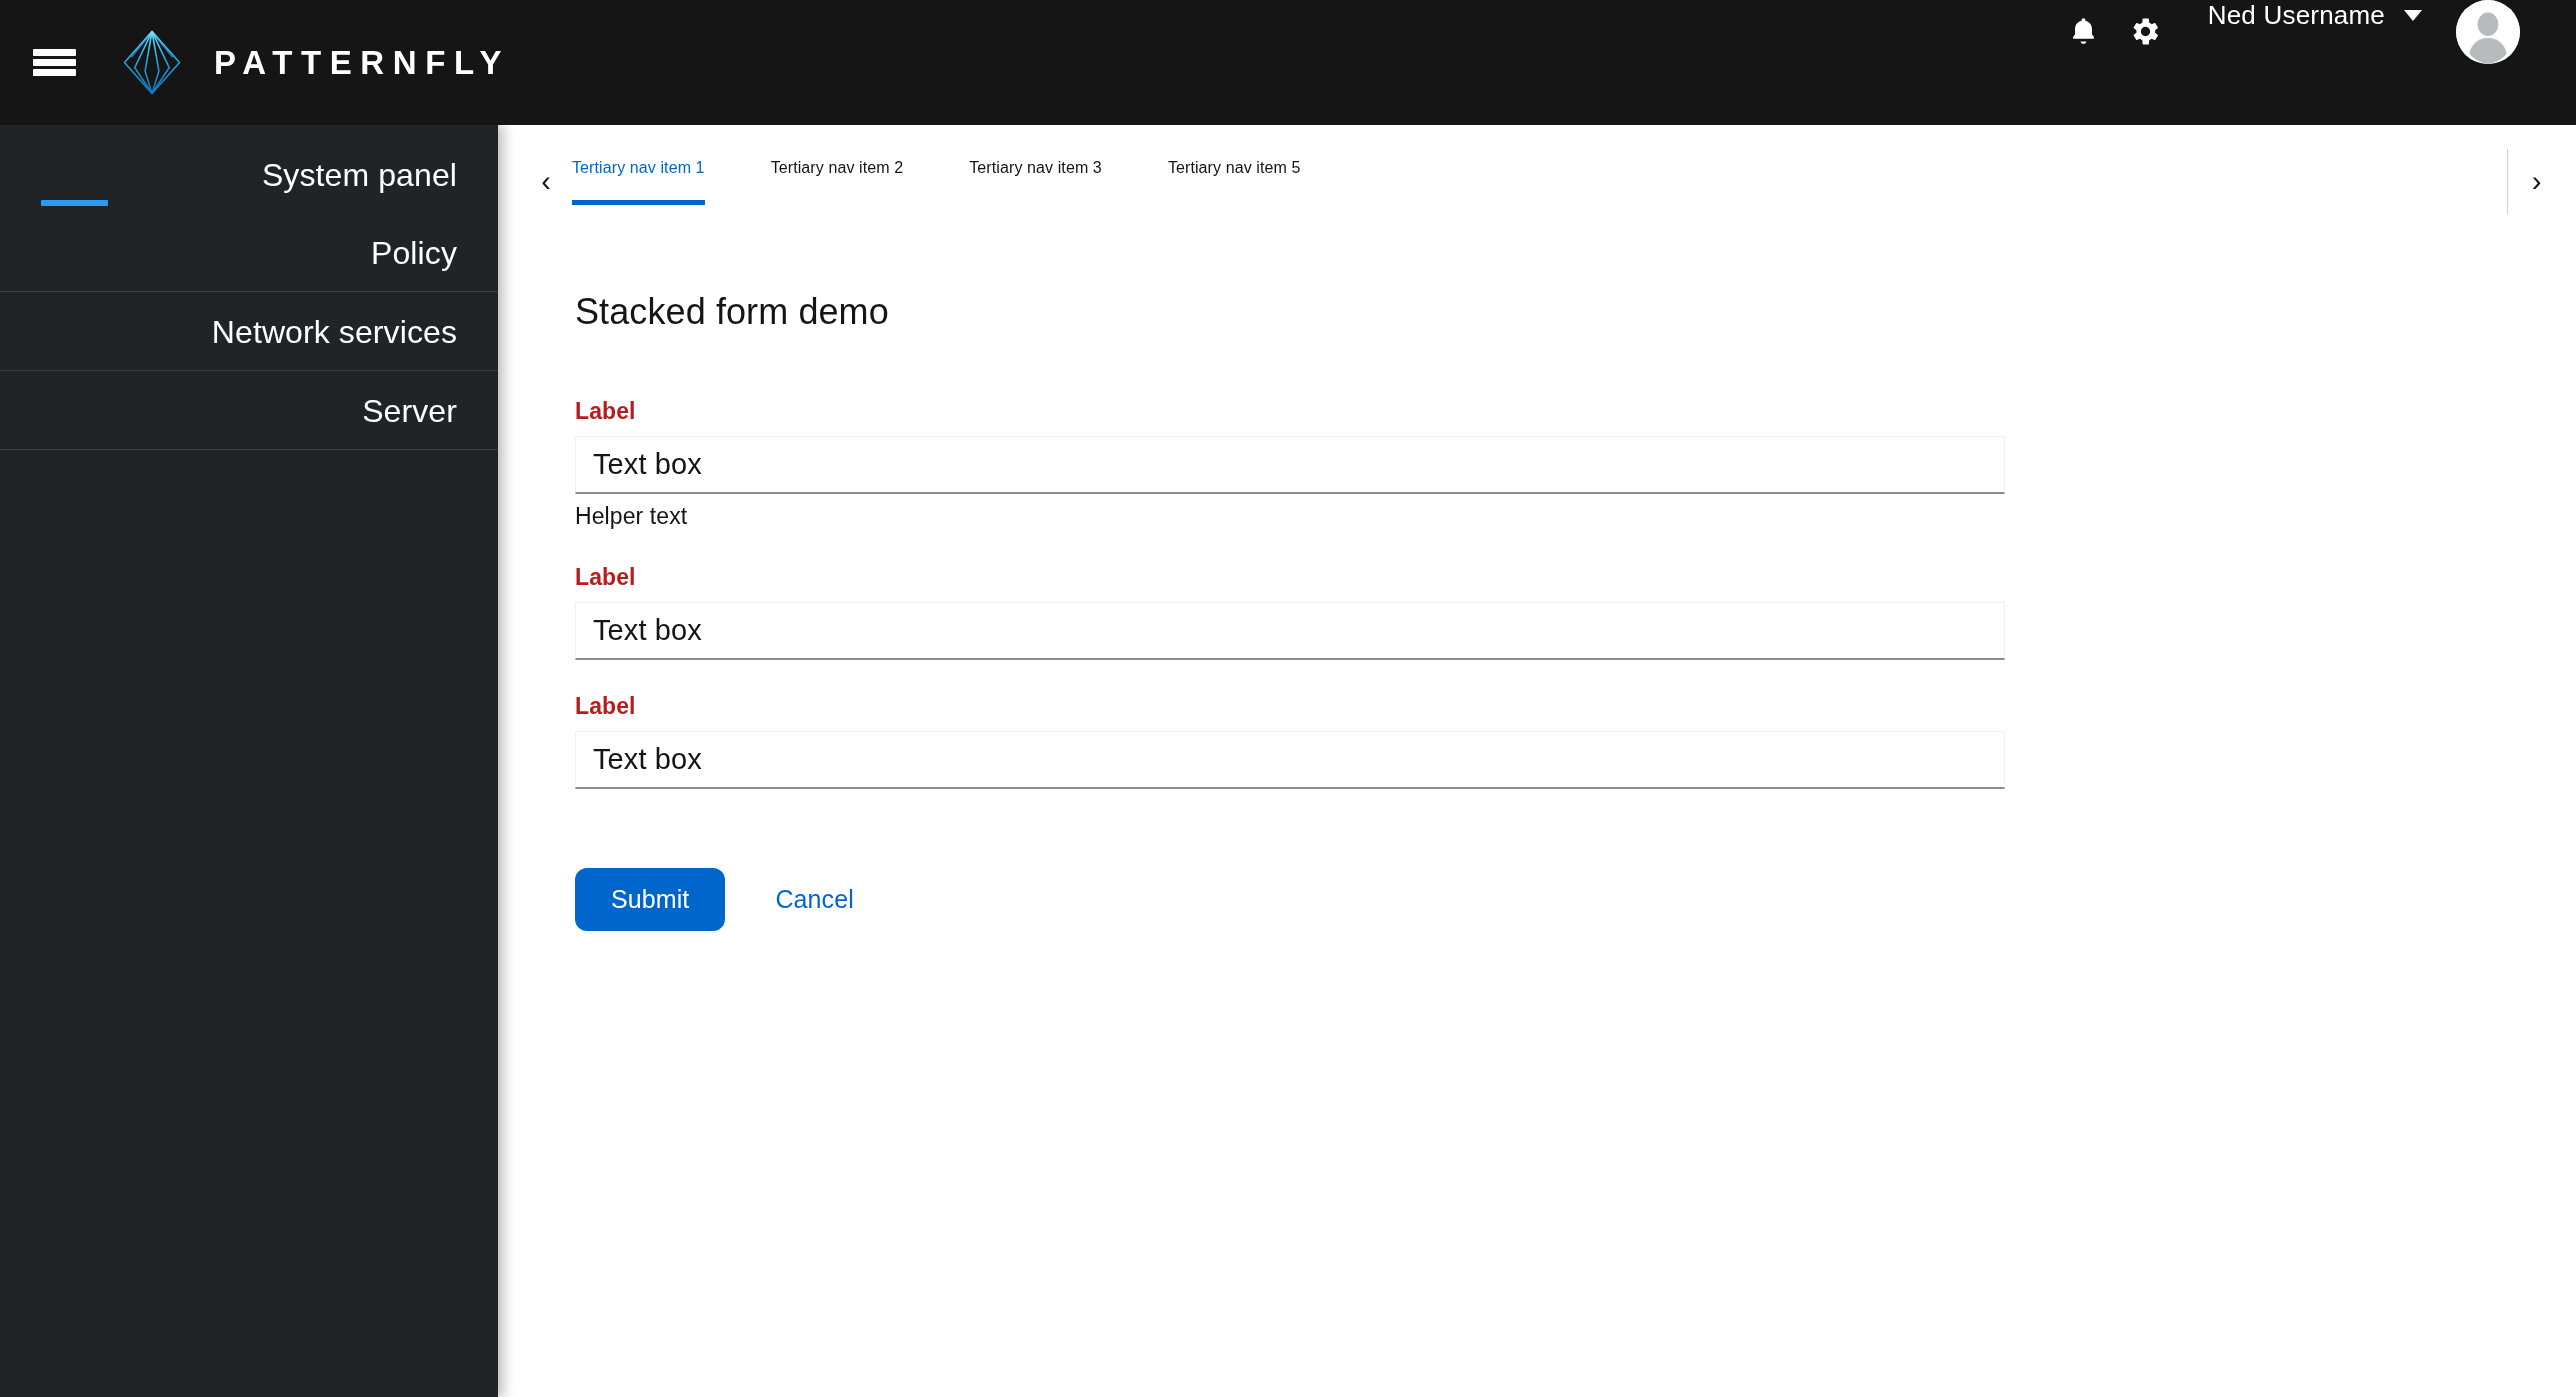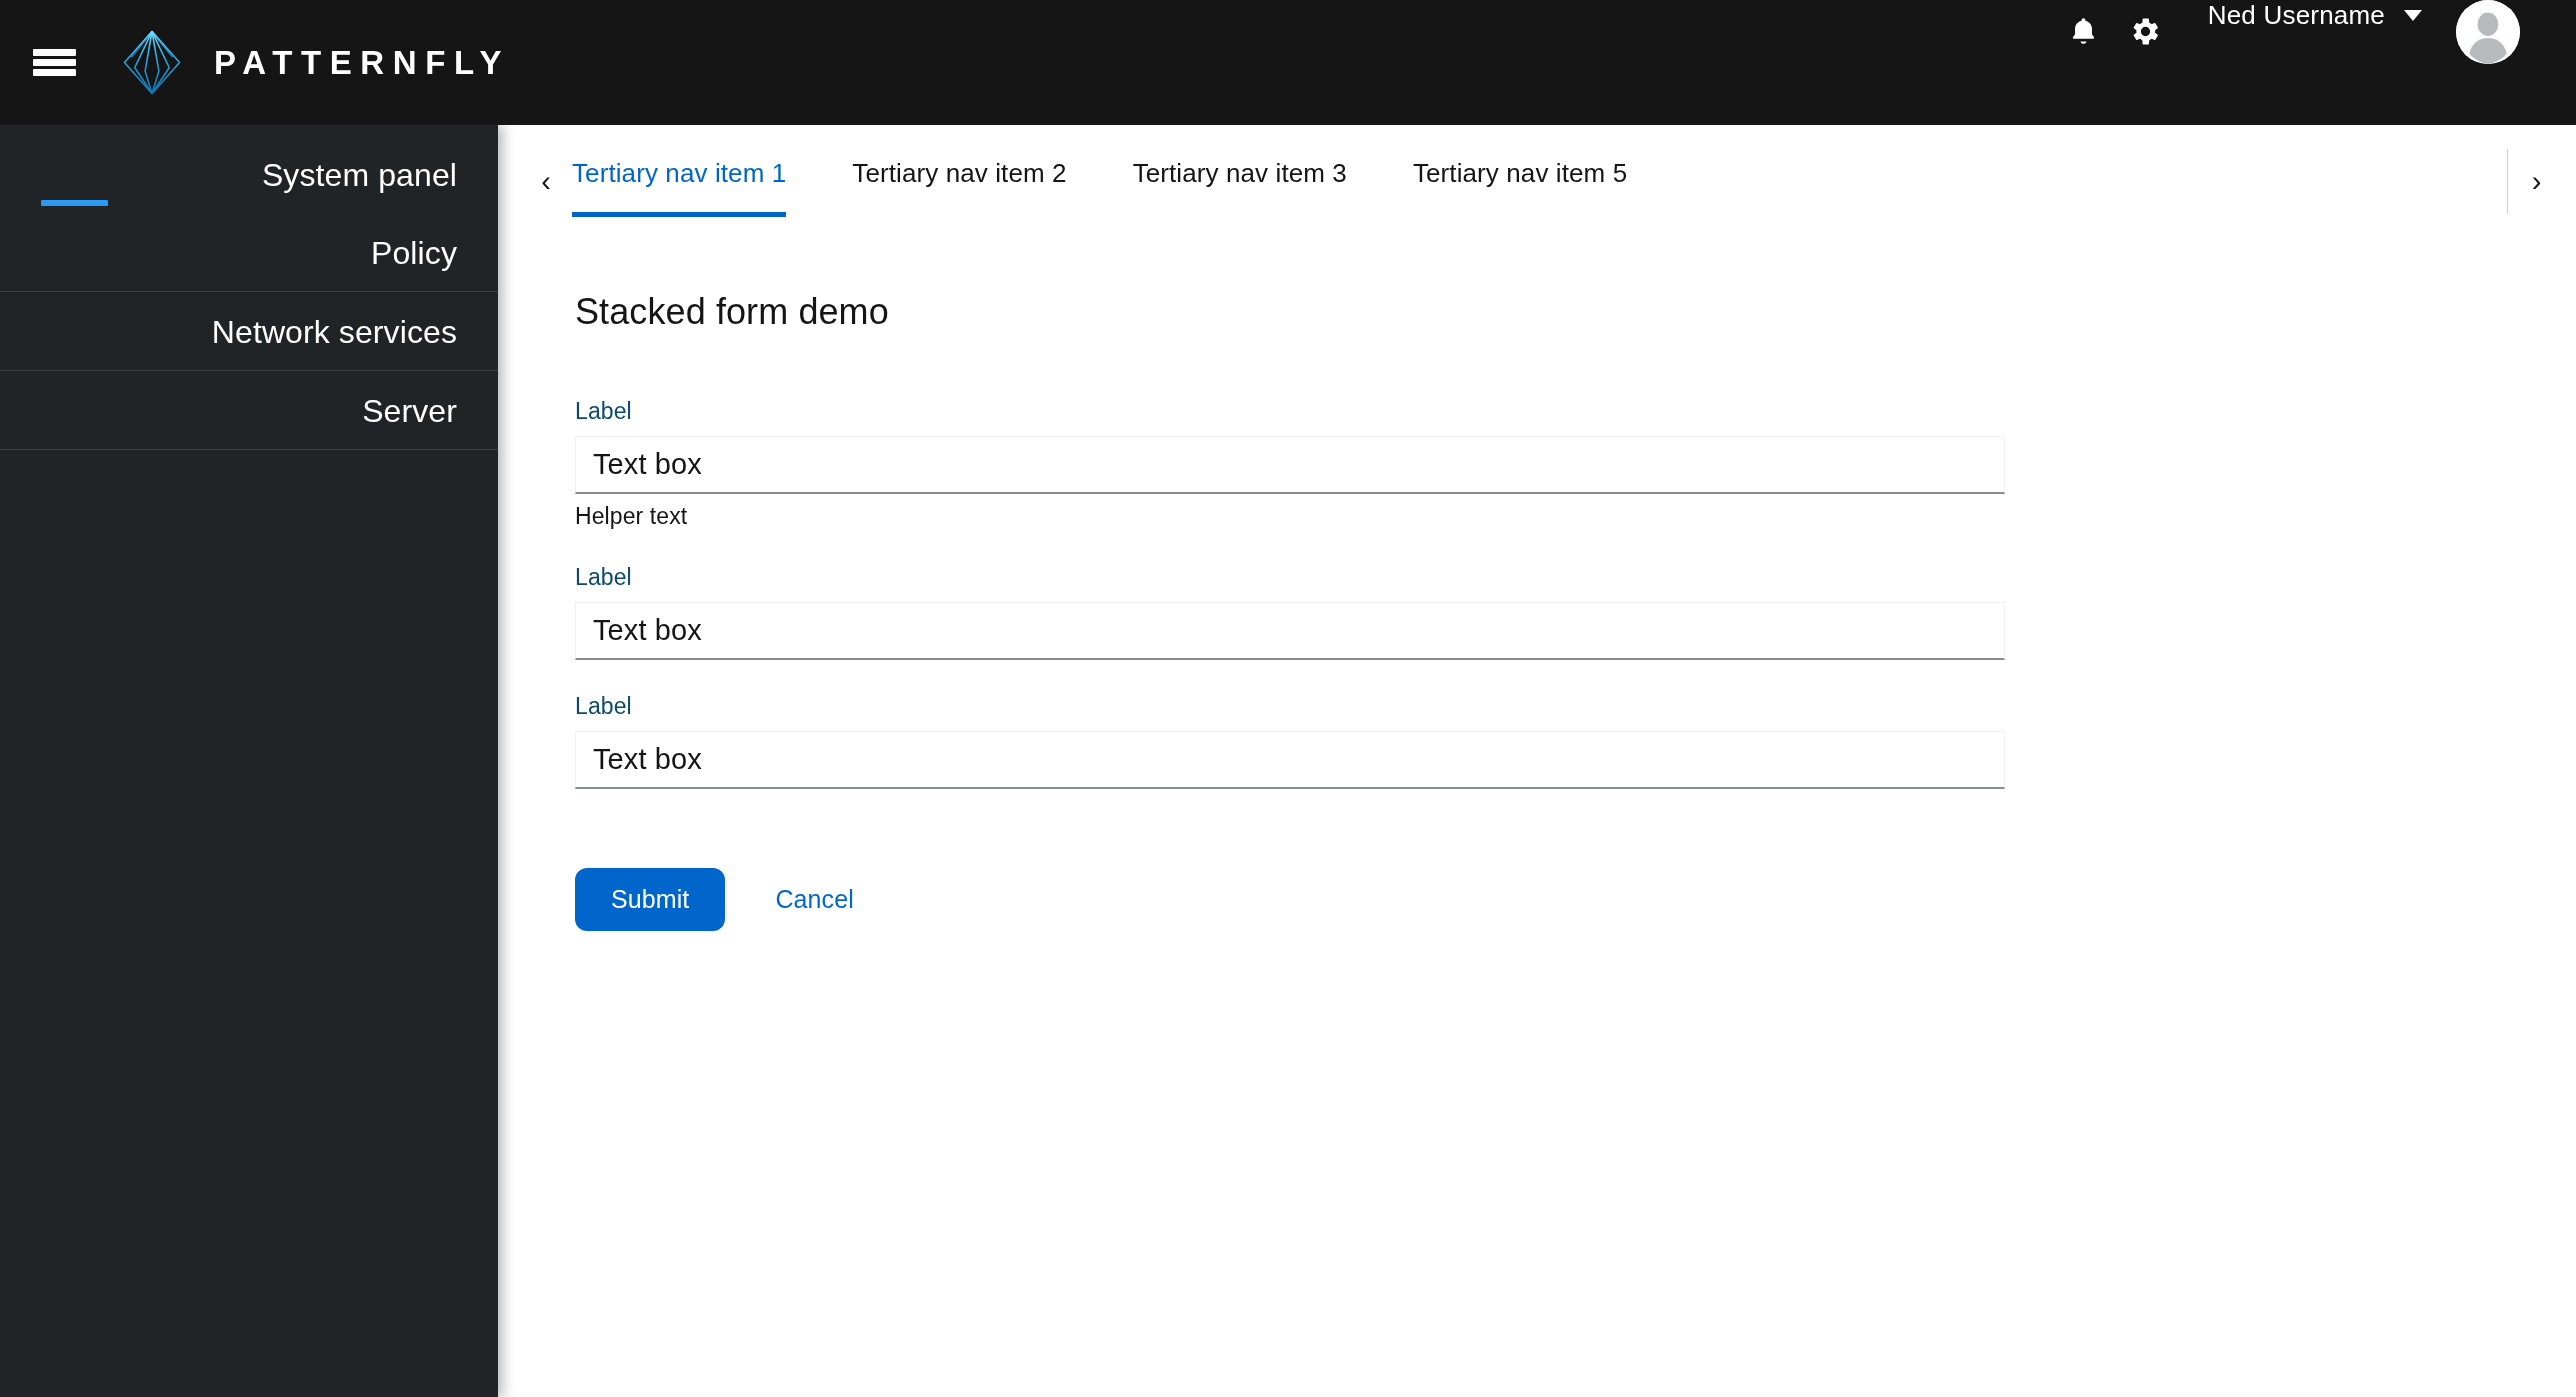--- a/index.html
+++ b/index.html
@@ -225,21 +225,21 @@
   .tabs {
     display: flex;
     align-items: flex-start;
     padding-left: 41px;
     height: 113px;
   }
 
   .tab {
     position: relative;
     padding: 33px 33px 0 33px;
-    font-size: 26px;
+    font-size: 16px;
     color: #151515;
     cursor: pointer;
     white-space: nowrap;
     line-height: 1.2;
     letter-spacing: 0.1px;
   }
   .tab.active { color: #0066CC; }
   .tab .tab-underline {
     position: absolute;
     left: 33px;
@@ -275,22 +275,22 @@
   .form {
     margin-top: 65px;
     width: 1430px;
   }
 
   .form-group { margin-bottom: 0; }
   .form-group + .form-group { margin-top: 33px; }
 
   .form-label {
     font-size: 23px;
-    font-weight: 400;
-    color: #0c4a6e;
+    font-weight: 700;
+    color: #b91c1c;
     line-height: 1.2;
     margin-bottom: 10.3px;
     letter-spacing: 0.1px;
   }
 
   .form-control {
     display: block;
     width: 1430px;
     height: 58px;
     background: #ffffff;

